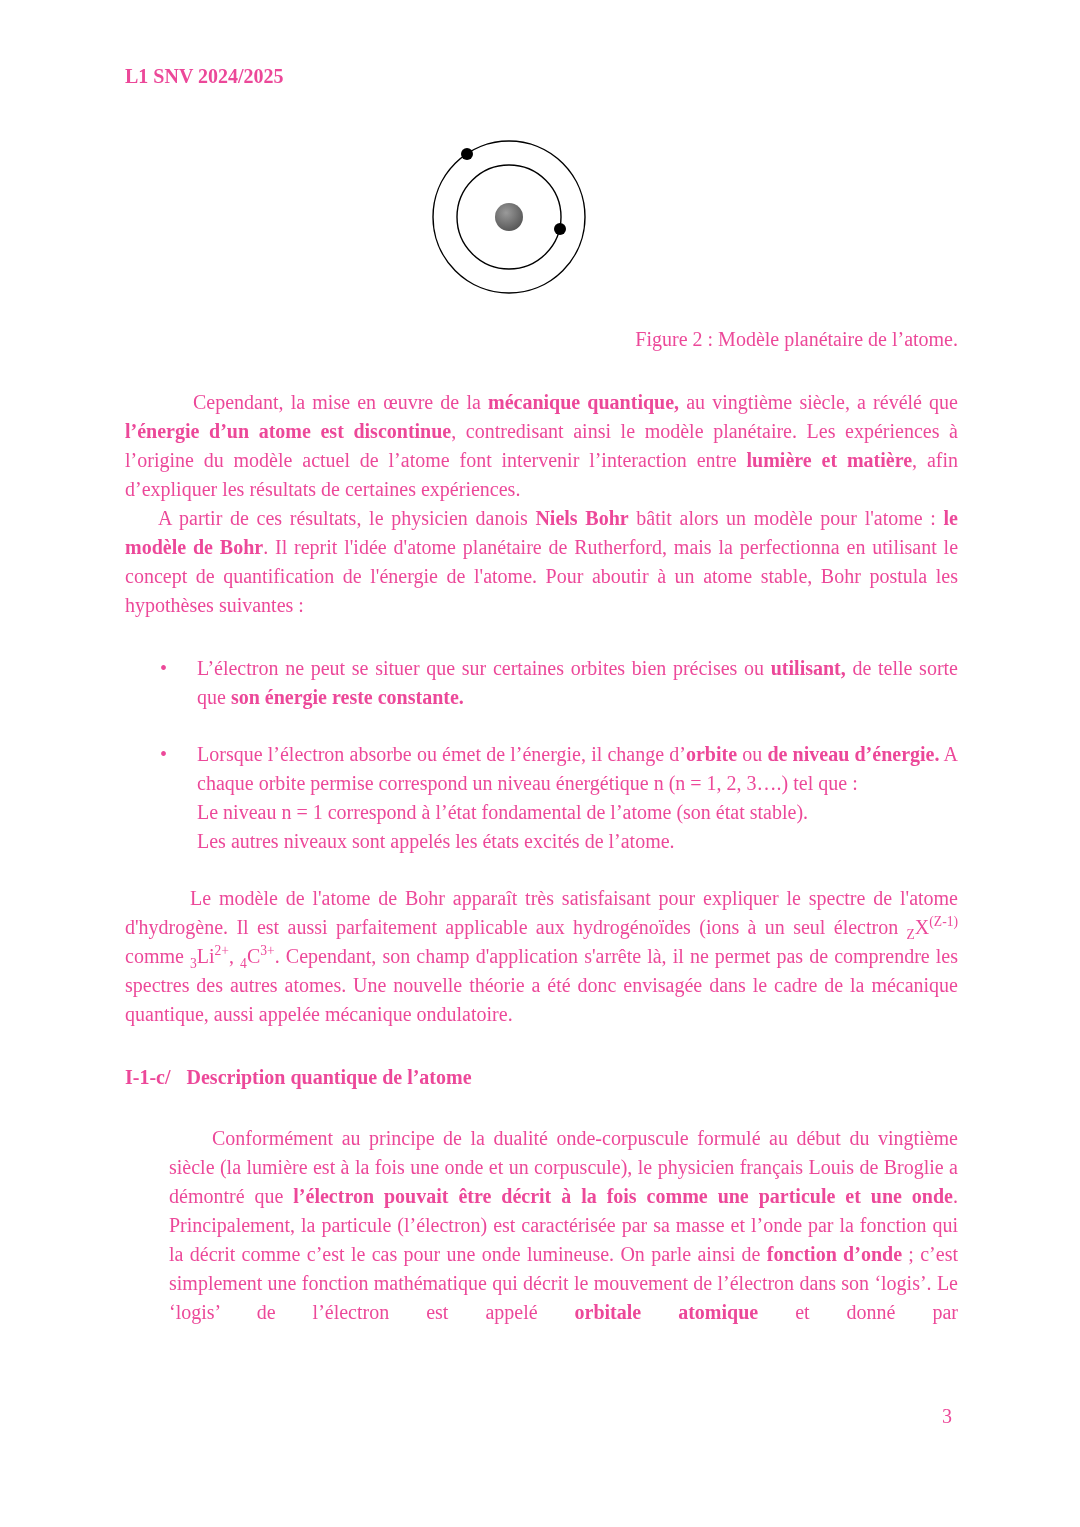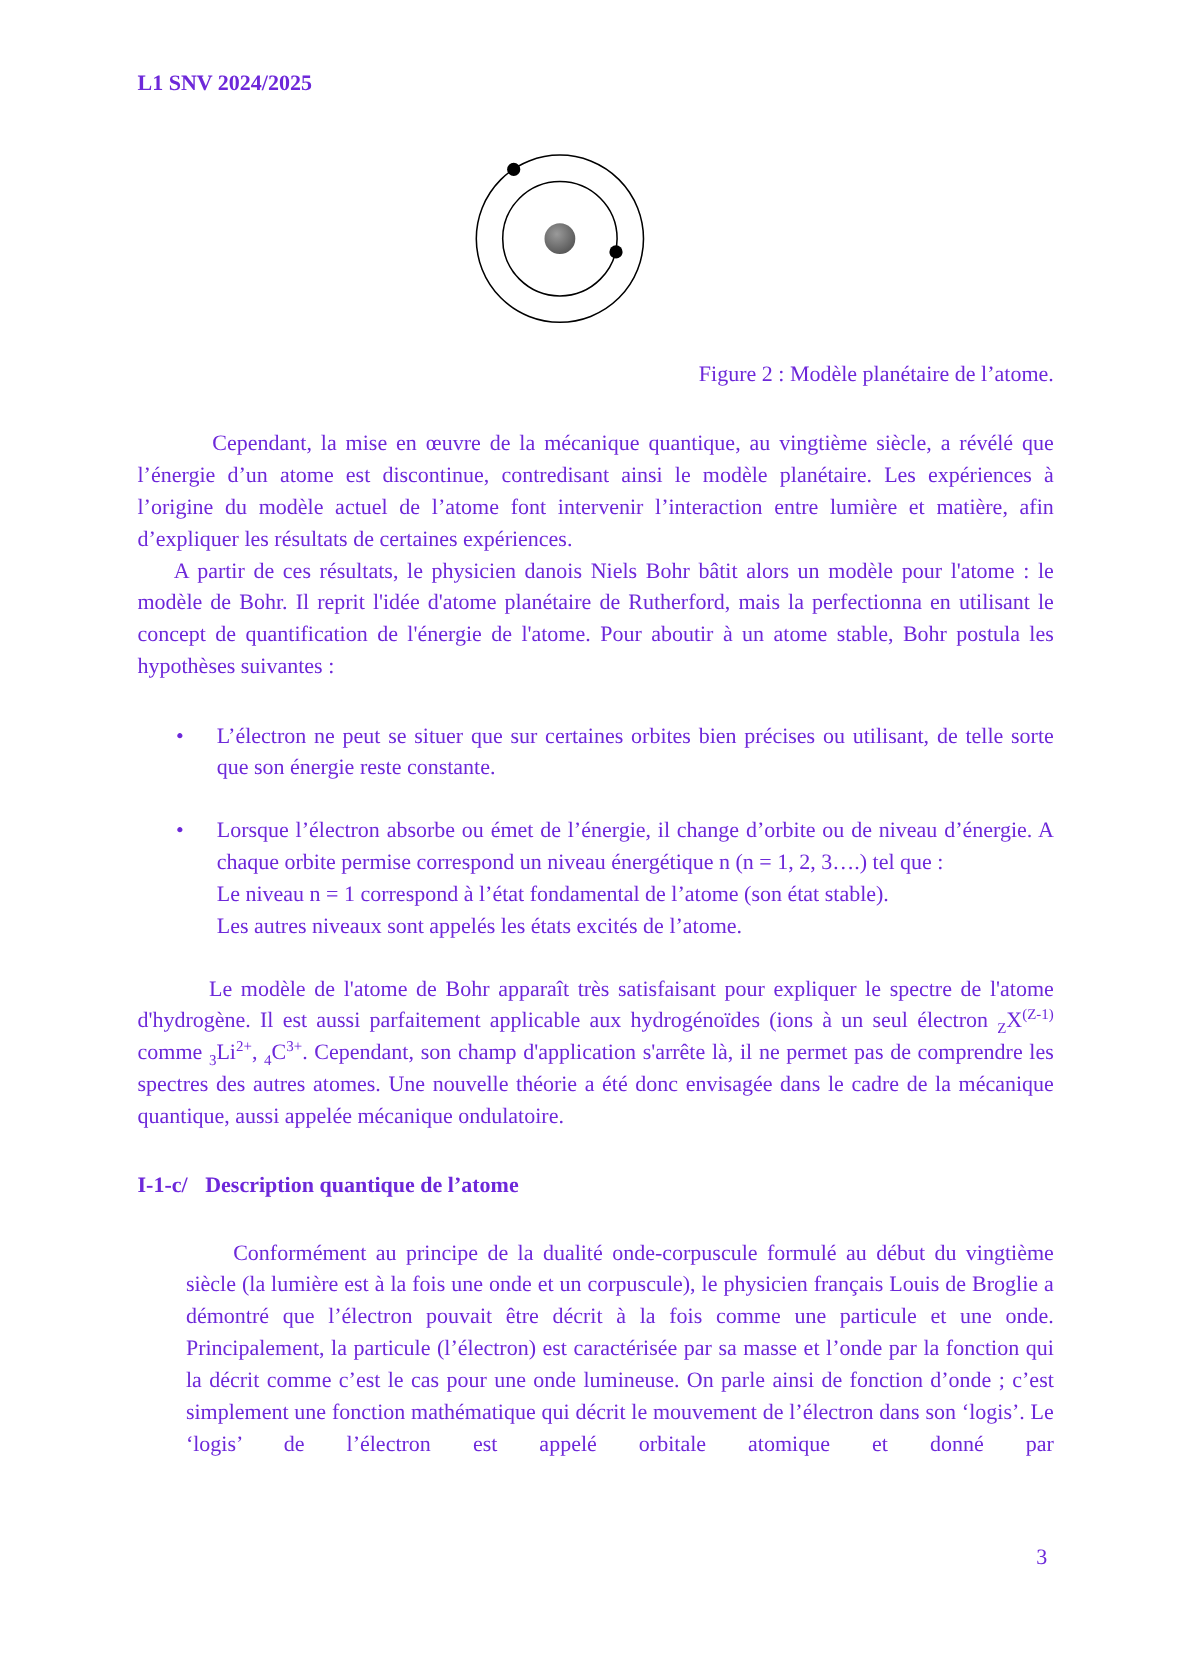--- a/index.html
+++ b/index.html
@@ -5,39 +5,39 @@
   html, body {
     margin: 0;
     padding: 0;
     background: #ffffff;
   }
   .page {
     position: relative;
     width: 1080px;
     height: 1527px;
     background: #ffffff;
-    color: #6d28d9;
+    color: #ec4899;
     font-family: "Liberation Serif", serif;
     font-size: 20px;
     line-height: 29px;
     overflow: hidden;
     box-sizing: border-box;
   }
   .content {
     padding: 62px 122px 0 125px;
   }
   .doc-header {
     font-weight: bold;
     margin-bottom: 36px;
   }
   .para {
     text-align: justify;
     margin: 0;
   }
-  .b { font-weight: normal; }
+  .b { font-weight: bold; }
   sub, sup {
     font-size: 0.68em;
     line-height: 0;
   }
   .figure-wrap {
     text-align: center;
     margin-top: 14px;
     margin-right: 70px;
   }
   .figure-caption {

